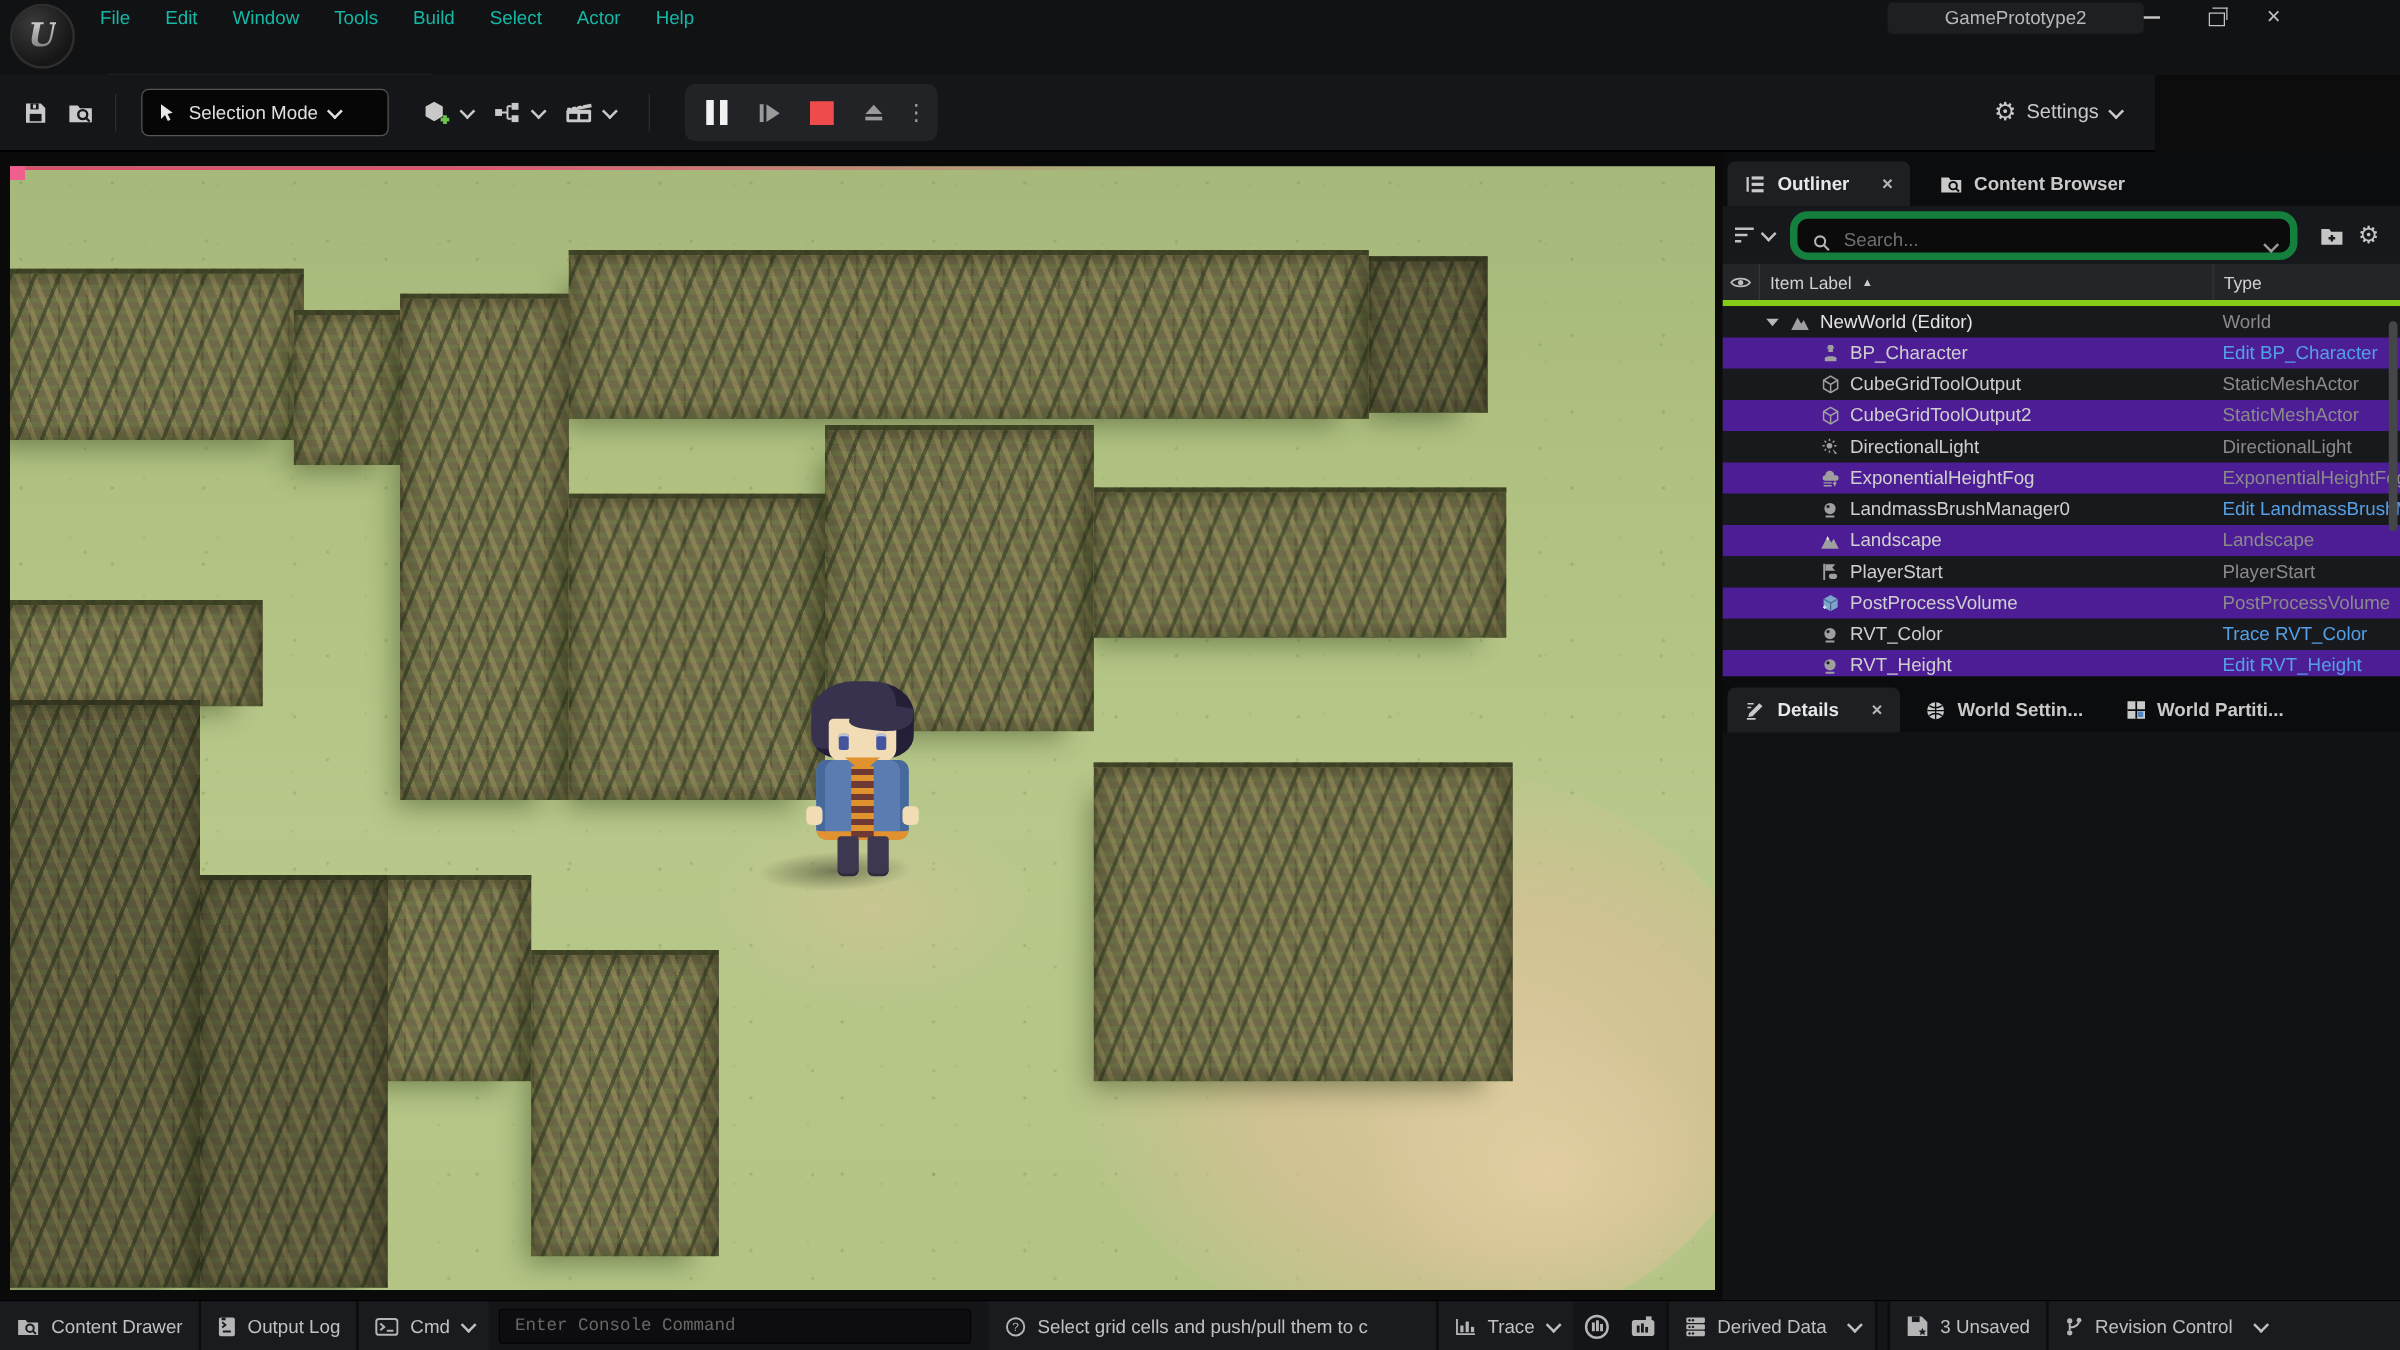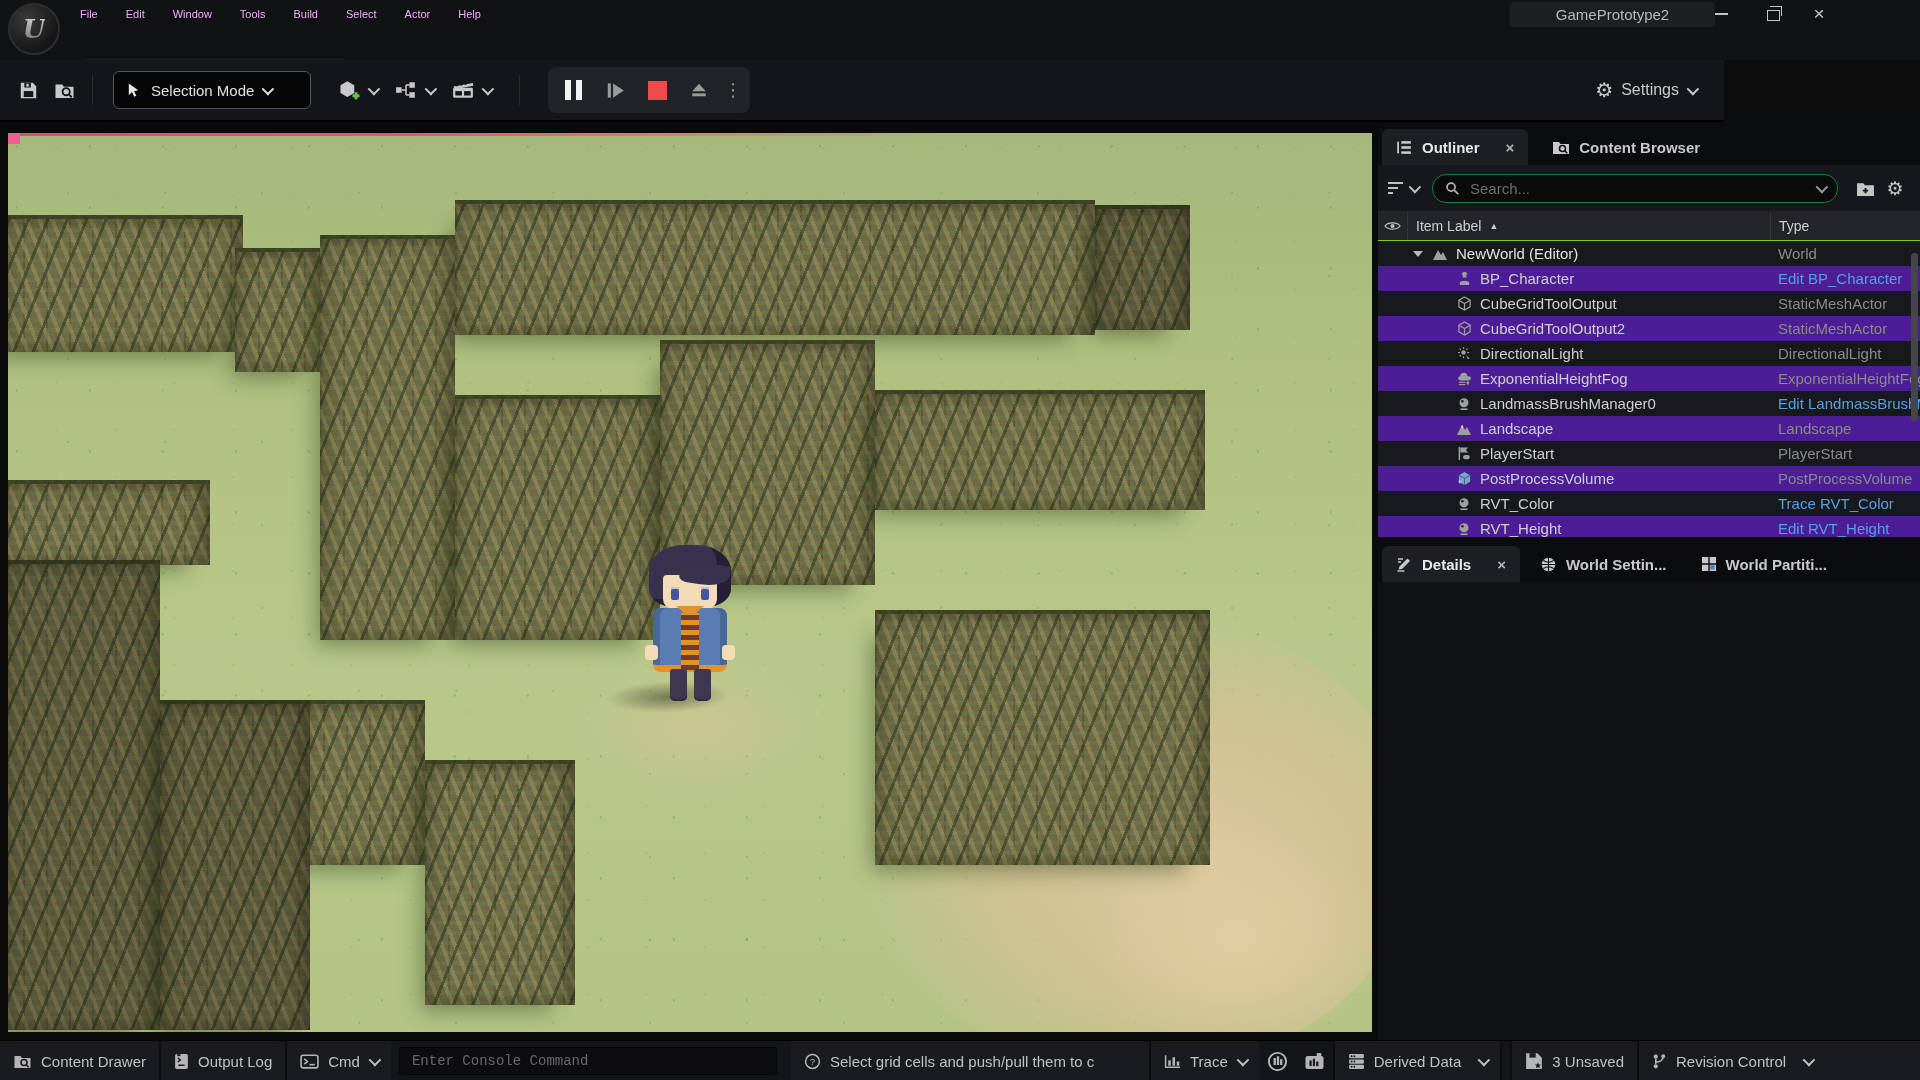--- a/index.html
+++ b/index.html
@@ -8,21 +8,21 @@
 
   
   .titlebar{position:absolute;left:0;top:0;width:1920px;height:28px;background:#111214;}
   .tabstrip{position:absolute;left:0;top:28px;width:1920px;height:32px;background:#111214;}
   .ue-logo{position:absolute;left:8px;top:3px;width:48px;height:48px;border-radius:50%;
     background:radial-gradient(circle at 35% 30%,#3a3a3a,#161616 70%);border:2px solid #2e2e2e;z-index:5;
     display:flex;align-items:center;justify-content:center;}
   .ue-logo span{font-family:"DejaVu Serif",serif;font-style:italic;font-weight:bold;font-size:26px;
     background:linear-gradient(180deg,#d9d9d9,#6f6f6f);-webkit-background-clip:text;background-clip:text;color:transparent;}
   .menus{position:absolute;left:66px;top:0;height:28px;display:flex;align-items:center;}
-  .menu-item{padding:0 14px;font-size:11px;color:#f0abfc;cursor:default;text-align:right;}
+  .menu-item{padding:0 14px;font-size:15px;color:#14b8a6;cursor:default;text-align:right;}
   .win-title{position:absolute;left:1510px;top:2px;width:205px;height:25px;background:#1d1f22;border-radius:4px;
     display:flex;align-items:center;justify-content:center;font-size:15px;color:#b9b9b9;}
   .win-btn{position:absolute;top:0;width:42px;height:28px;display:flex;align-items:center;justify-content:center;color:#c4c4c4;}
   .wb-min{left:1700px;} .wb-max{left:1752px;} .wb-close{left:1798px;font-size:19px;}
   .minline{width:13px;height:2px;background:#c4c4c4;}
   .restore{position:relative;width:11px;height:9px;border:1.5px solid #c4c4c4;background:#111214;margin-top:3px;}
   .restore::before{content:"";position:absolute;left:2px;top:-5px;width:11px;height:9px;border:1.5px solid #c4c4c4;border-bottom:none;border-left:none;}
 
   
   .level-tab{position:absolute;left:82px;top:31px;width:266px;height:29px;background:#1d1f22;border-radius:5px 5px 0 0;
@@ -100,26 +100,26 @@
   .right-panel{width:542px;height:918px;background:#111214;display:flex;flex-direction:column;flex:none;}
   .ptabs{height:43px;background:#0b0c0e;display:flex;align-items:flex-end;padding-left:4px;flex:none;}
   .ptab{height:36px;display:flex;align-items:center;padding:0 14px;font-size:15px;color:#c9c9c9;border-radius:6px 6px 0 0;font-weight:bold;}
   .ptab.active{background:#1d1f22;color:#e8e8e8;}
   .ptab .ticon{margin-right:9px;display:flex;color:#c9c9c9;}
   .ptab .close{margin-left:26px;color:#b5b5b5;font-size:15px;}
   .otoolbar{height:46px;background:#17181b;display:flex;align-items:center;padding:0 10px;flex:none;}
   .filter-ic{display:flex;flex-direction:column;gap:3px;margin-right:4px;}
   .filter-ic i{display:block;height:2px;background:#c0c0c0;}
   .filter-ic i:nth-child(1){width:15px;}.filter-ic i:nth-child(2){width:10px;}.filter-ic i:nth-child(3){width:5px;}
-  .searchpill{flex:1;height:27px;margin:0 12px 0 14px;background:#0b0b0c;border:1px solid #15803d;border-radius:14px;
-    display:flex;align-items:center;padding:0 12px;color:#7a7a7a;}
+  .searchpill{flex:1;height:27px;margin:0 12px 0 14px;background:#0b0b0c;border:6px solid #15803d;border-radius:14px;
+    display:flex;align-items:flex-end;padding:0 12px;color:#7a7a7a;}
   .searchpill input{flex:1;background:transparent;border:none;outline:none;color:#cfcfcf;font-size:15px;font-family:"Liberation Sans",sans-serif;margin-left:8px;}
   .searchpill input::placeholder{color:#6f6f6f;}
   .oicon{width:30px;height:30px;display:flex;align-items:center;justify-content:center;color:#c5c5c5;}
-  .ohdr{height:29px;background:#242528;display:flex;align-items:center;font-size:14px;color:#d0d0d0;flex:none;border-bottom:1px solid #84cc16;}
+  .ohdr{height:29px;background:#242528;display:flex;align-items:center;font-size:14px;color:#d0d0d0;flex:none;border-bottom:5px solid #84cc16;}
   .ohdr .gutter{width:30px;display:flex;align-items:center;justify-content:center;color:#bdbdbd;border-right:1px solid #363636;height:100%;box-sizing:border-box;}
   .ohdr .hlabel{flex:1;padding-left:8px;display:flex;align-items:center;}
   .ohdr .sort{font-size:9px;margin-left:8px;color:#cfcfcf;}
   .ohdr .htype{width:150px;border-left:1px solid #363636;height:100%;display:flex;align-items:center;padding-left:8px;box-sizing:border-box;}
   .orows{height:296px;overflow:hidden;position:relative;flex:none;background:#161719;}
   .orow{height:25px;display:flex;align-items:center;font-size:15px;color:#cfcfcf;background:#18191c;}
   .orow.alt{background:#4c1d95;}
   .orow .gutter{width:30px;flex:none;}
   .orow .expander{width:20px;flex:none;display:flex;justify-content:center;}
   .tri{width:0;height:0;border-left:5px solid transparent;border-right:5px solid transparent;border-top:6px solid #b9b9b9;}

